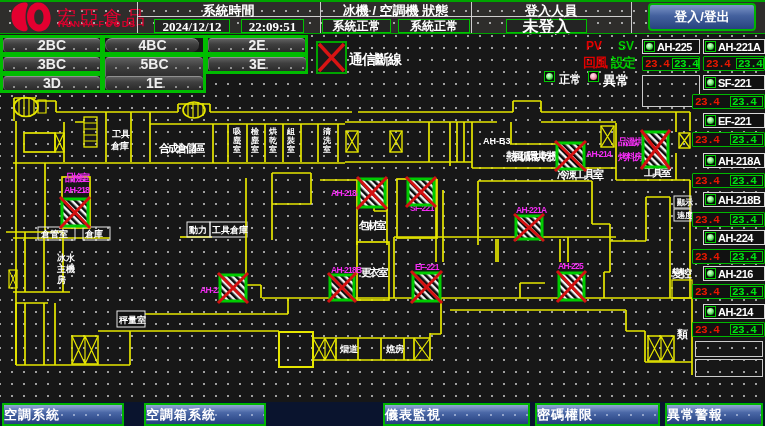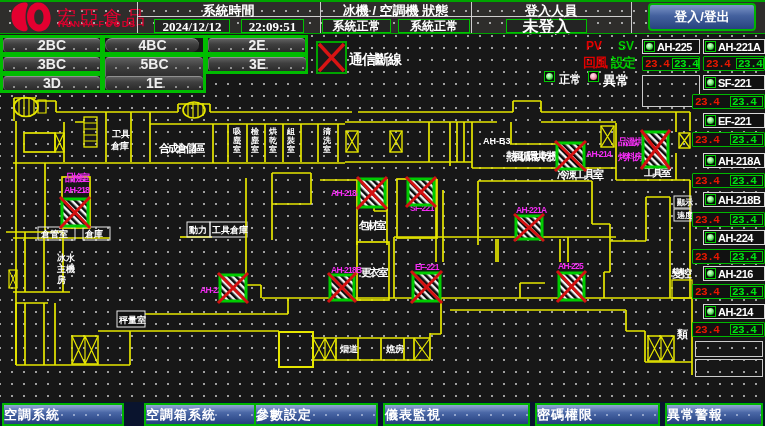--- a/index.html
+++ b/index.html
@@ -557,18 +557,17 @@
       </div>
 
 <div class="ebox dots" style="left:695px;top:341px;width:68px;height:16px;"></div>
 
 <div class="ebox dots" style="left:695px;top:359px;width:68px;height:18px;"></div>
 </div>
 
 <div id="nav">
 <div class="nbtn dots" style="left:2px;width:122px;">空調系統</div>
 <div class="nbtn dots" style="left:128px;width:122px;margin-left:16px;">空調箱系統</div>
-<div class="nbtn dots" style="left:254px;width:124px;">參數設定</div>
 <div class="nbtn dots" style="left:383px;width:147px;">儀表監視</div>
 <div class="nbtn dots" style="left:535px;width:125px;">密碼權限</div>
 <div class="nbtn dots" style="left:665px;width:98px;">異常警報</div>
 </div>
 </div>
 
 </body></html>

